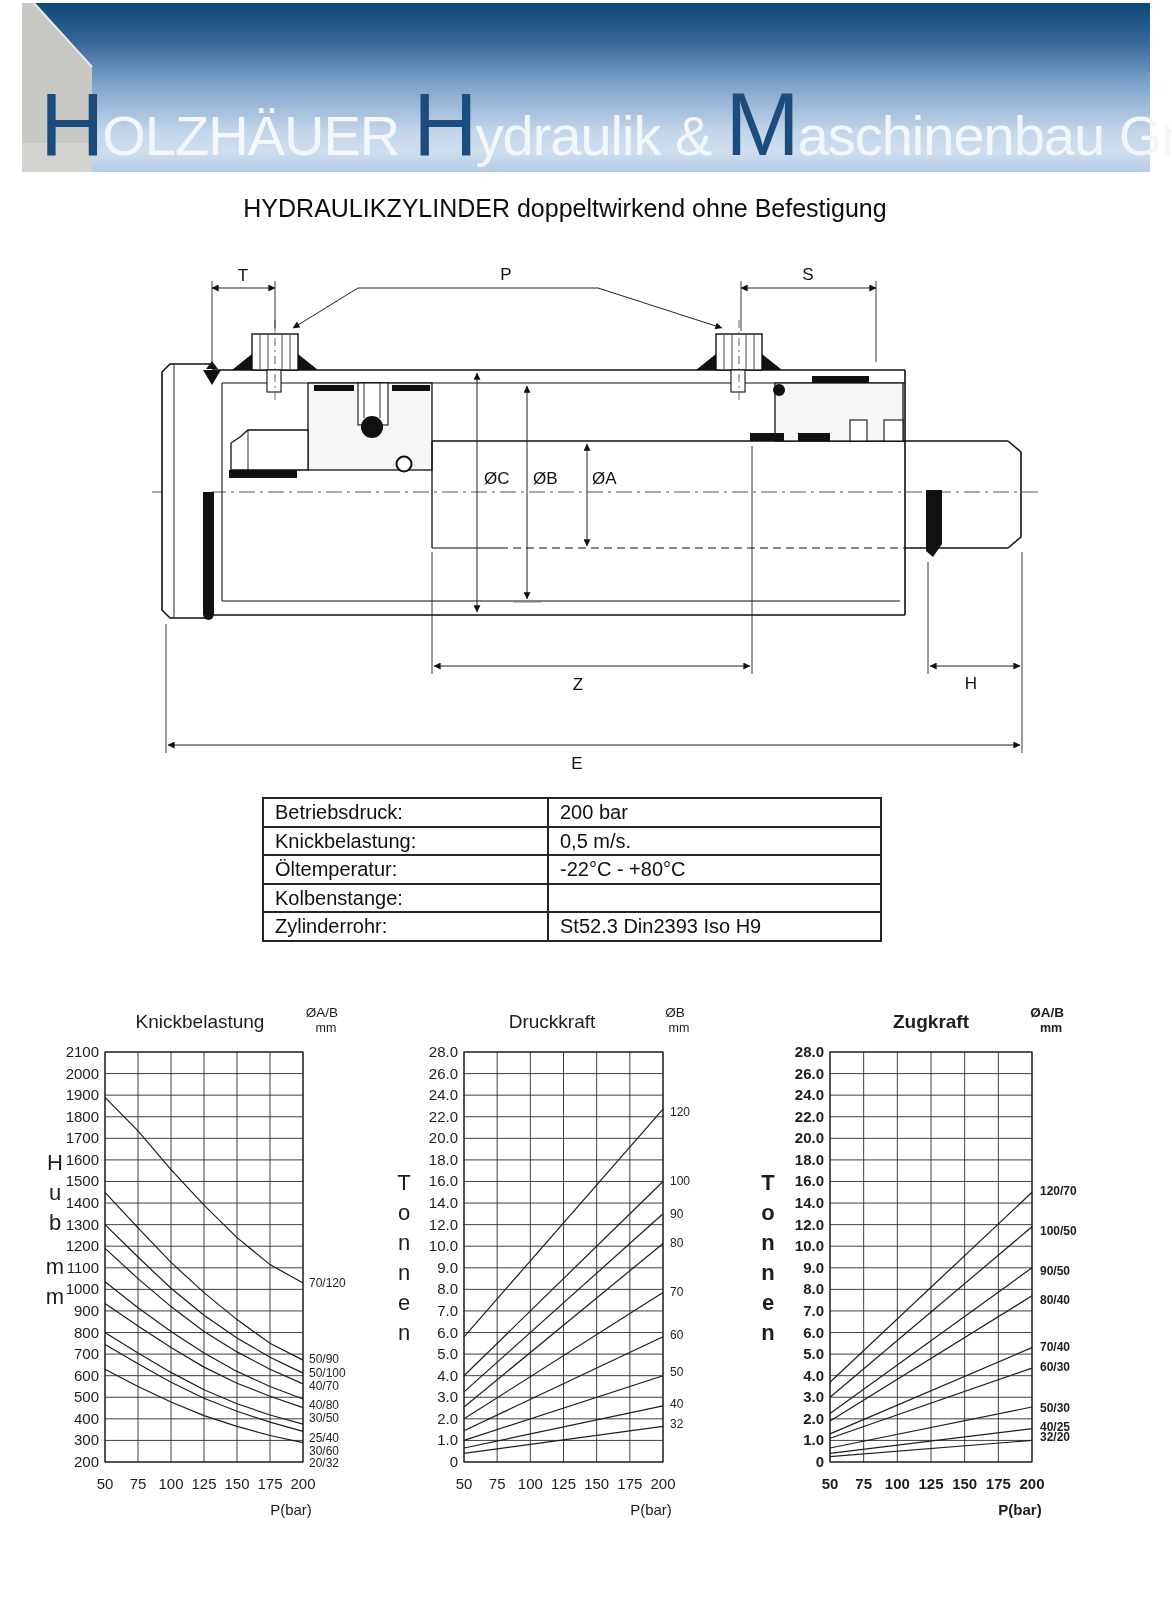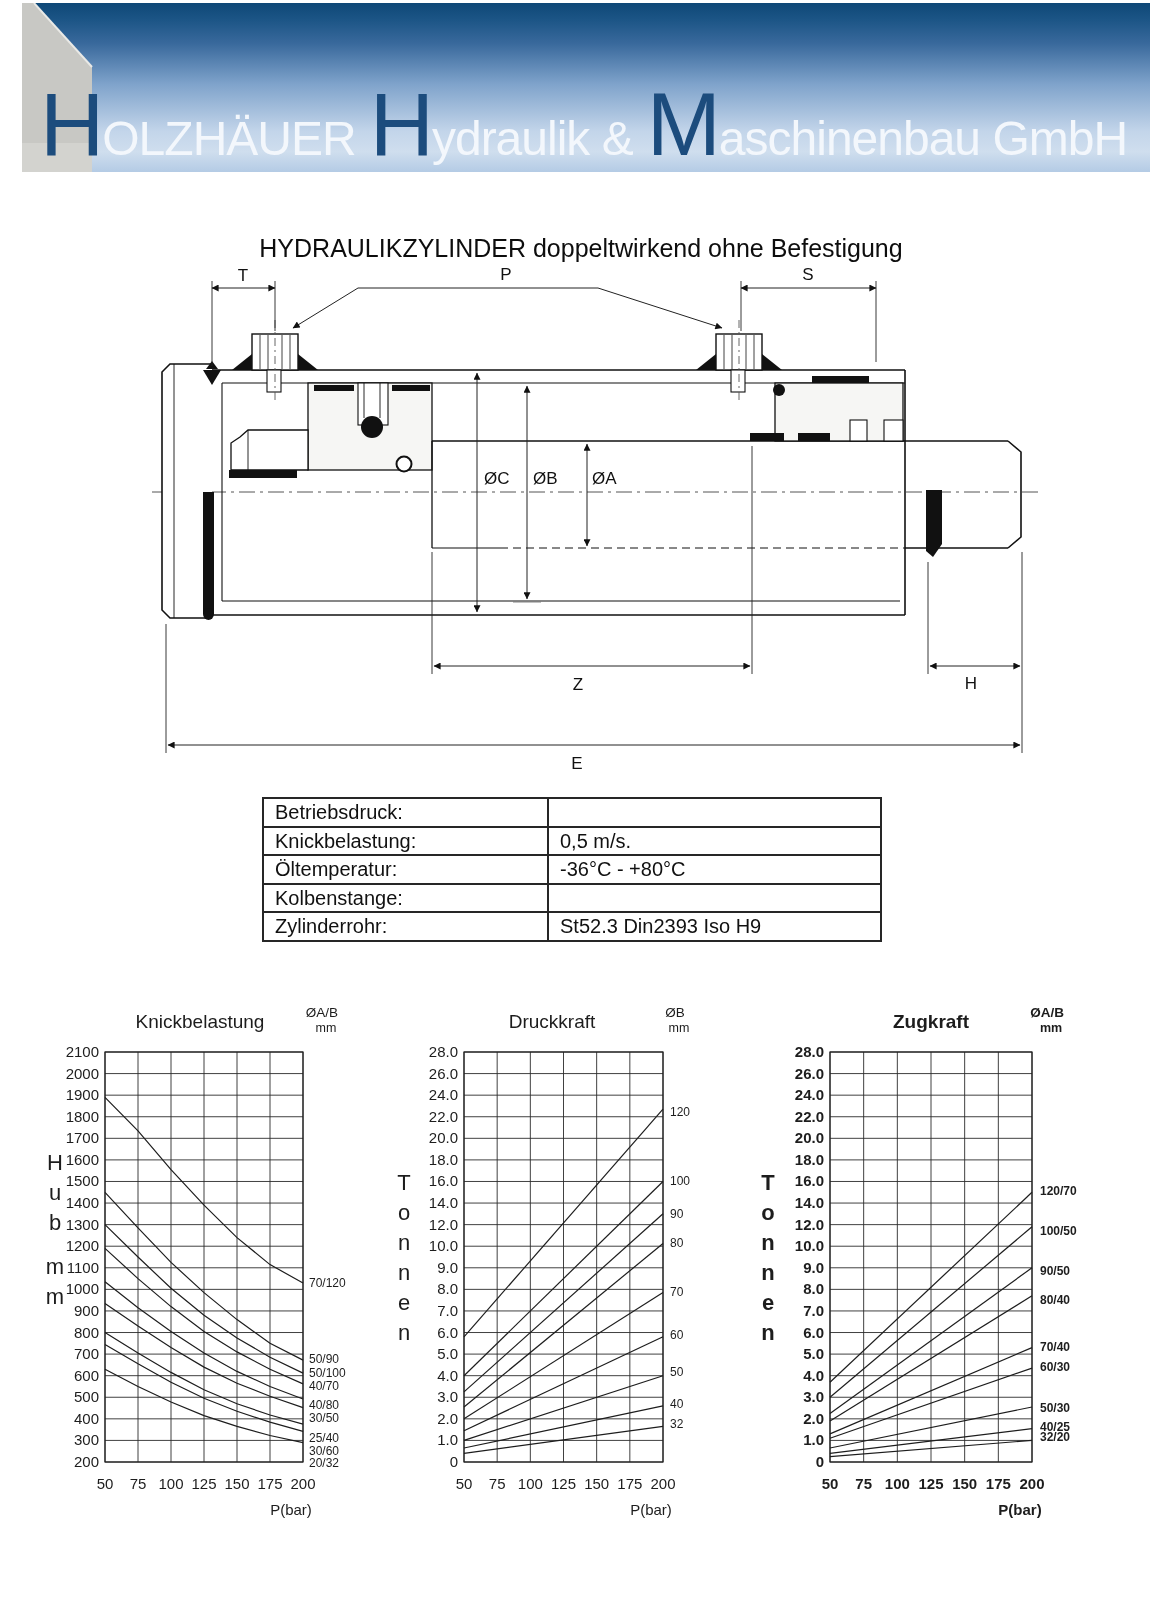--- a/index.html
+++ b/index.html
@@ -4,25 +4,25 @@
 <style>
   html,body{margin:0;padding:0;background:#fff;}
   #page{position:relative;width:1172px;height:1600px;background:#ffffff;overflow:hidden;
         font-family:"Liberation Sans",sans-serif;color:#111;}
   
   .banner{position:absolute;left:22px;top:3px;width:1128px;height:169px;
           background:linear-gradient(180deg,#0e4877 0%,#1c5586 10%,#39699c 24%,#7fa3cb 48%,#c3d5ea 76%,#cfdeee 88%,#b4cbe5 100%);}
   .banner-deco{position:absolute;left:0;top:0;}
   .logo-line{position:absolute;left:18px;bottom:12px;white-space:nowrap;line-height:0.8;}
   .logo-big{font-size:89px;color:#1c4c7d;letter-spacing:-2px;}
-  .logo-small{font-size:48px;color:#f3f7fc;letter-spacing:-1px;}
+  .logo-small{font-size:56px;color:#f3f7fc;letter-spacing:-1px;}
   .logo-gap{display:inline-block;width:14px;}
   
-  .doc-title{position:absolute;left:16px;top:194px;width:1130px;text-align:center;
-             font-size:25px;color:#0d0d0d;margin-top:40px;}
+  .doc-title{position:absolute;left:0;top:194px;width:1130px;text-align:center;
+             font-size:25px;color:#0d0d0d;}
   
   #drawing{position:absolute;left:150px;top:258px;}
   #drawing text{font-family:"Liberation Sans",sans-serif;font-size:17px;fill:#111;}
   
   #spec-table{position:absolute;left:262px;top:797px;width:616px;border:2px solid #262626;}
   .trow{display:flex;height:26.6px;border-top:2px solid #262626;}
   .trow:first-child{border-top:none;}
   .tcell{font-size:20px;line-height:26px;padding-left:11px;overflow:hidden;white-space:nowrap;}
   .tcell.lbl{width:272px;border-right:2px solid #262626;}
   .tcell.val{flex:1;}
@@ -167,28 +167,29 @@
     <text x="533" y="484">ØB</text>
     <text x="592" y="484">ØA</text>
     <text x="578" y="690" text-anchor="middle">Z</text>
     <text x="971" y="689" text-anchor="middle">H</text>
     <text x="577" y="769" text-anchor="middle">E</text>
   </svg>
 
   <div id="spec-table">
       <div class="trow">
         <div class="tcell lbl">Betriebsdruck:</div>
+        <div class="tcell val">200 bar</div>
       </div>
       <div class="trow">
         <div class="tcell lbl">Knickbelastung:</div>
         <div class="tcell val">0,5 m/s.</div>
       </div>
       <div class="trow">
         <div class="tcell lbl">Öltemperatur:</div>
-        <div class="tcell val">-36°C - +80°C</div>
+        <div class="tcell val">-22°C - +80°C</div>
       </div>
       <div class="trow">
         <div class="tcell lbl">Kolbenstange:</div>
       </div>
       <div class="trow">
         <div class="tcell lbl">Zylinderrohr:</div>
         <div class="tcell val">St52.3 Din2393 Iso H9</div>
       </div>
     </div>
 

